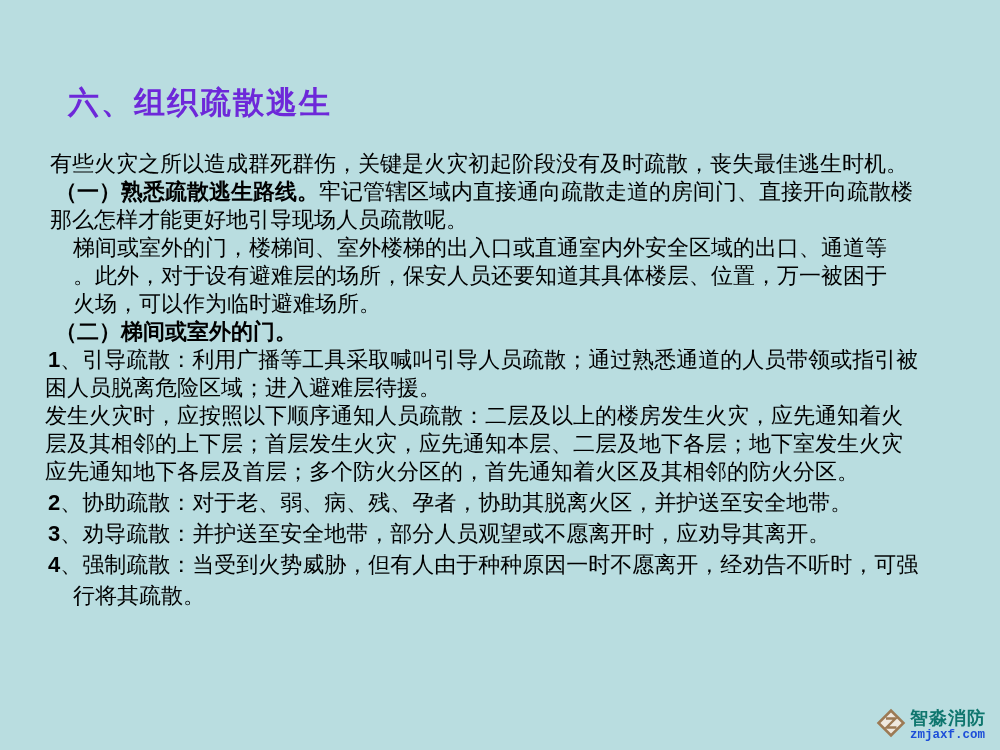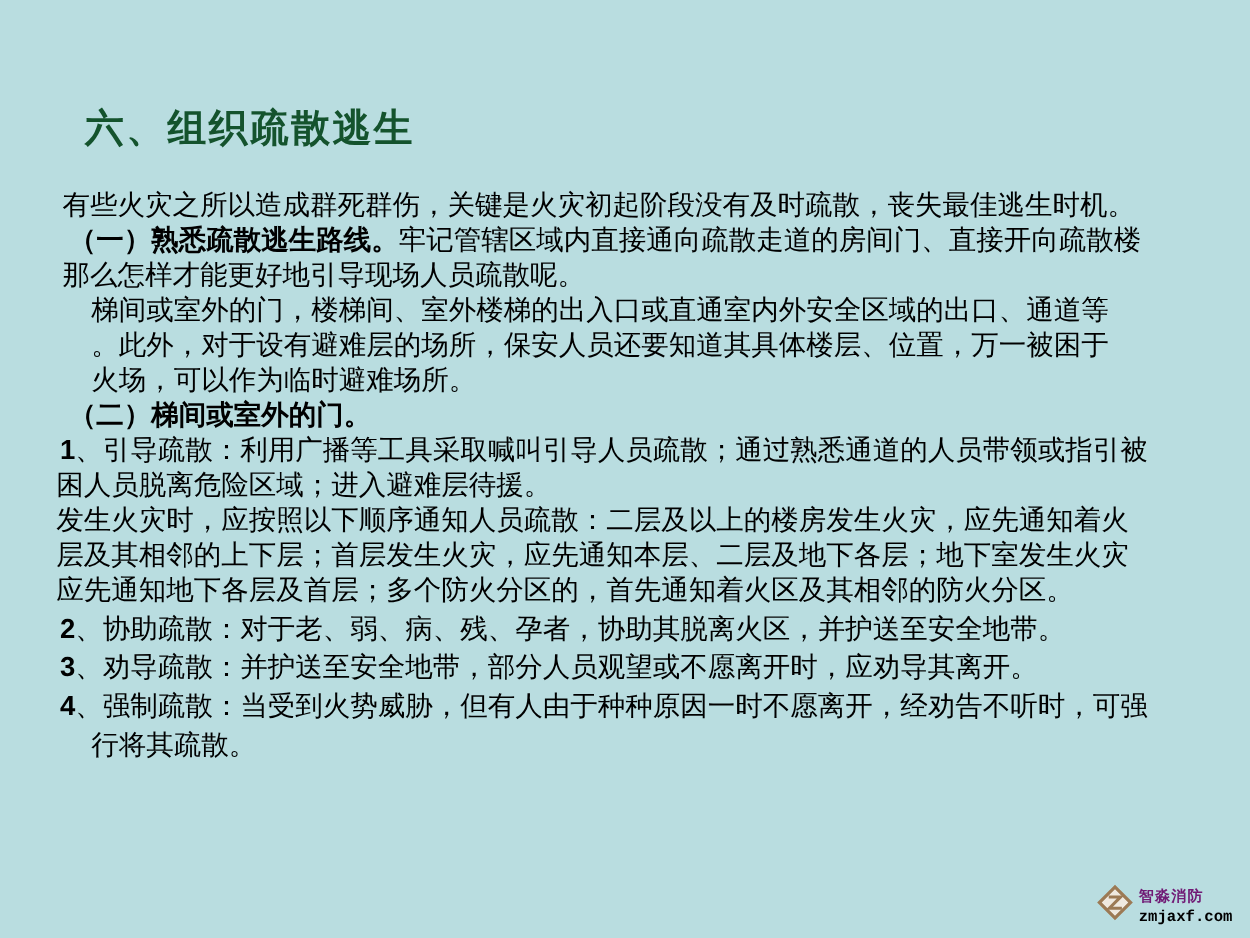--- a/index.html
+++ b/index.html
@@ -15,21 +15,21 @@
     background: #b9dde0;
   }
   .title {
     position: absolute;
     left: 68px; top: 82px;
     margin: 0;
     font-family: "Liberation Sans", sans-serif;
     font-size: 31px;
     font-weight: bold;
     letter-spacing: 2px;
-    color: #14532d;
+    color: #6d28d9;
     white-space: nowrap;
   }
   .content {
     position: absolute;
     left: 45px; top: 150px;
     width: 930px;
     font-size: 22px;
     color: #000000;
   }
   .line {
@@ -48,30 +48,30 @@
   .gap   { margin-top: 3px; }
   .watermark {
     position: absolute;
     right: 14px; bottom: 8px;
     display: flex;
     align-items: center;
     gap: 4px;
   }
   .wm-text { display: flex; flex-direction: column; align-items: flex-start; }
   .wm-brand {
-    color: #701a75;
+    color: #0f766e;
     font-family: "Liberation Sans", sans-serif;
     font-weight: bold;
-    font-size: 12px;
+    font-size: 18px;
     line-height: 19px;
     letter-spacing: 1px;
     white-space: nowrap;
   }
   .wm-domain {
-    color: #000000;
+    color: #1d4ed8;
     font-family: "Liberation Mono", monospace;
     font-weight: bold;
     font-size: 12.5px;
     line-height: 14px;
     white-space: nowrap;
   }
 </style>
 </head>
 <body>
 

